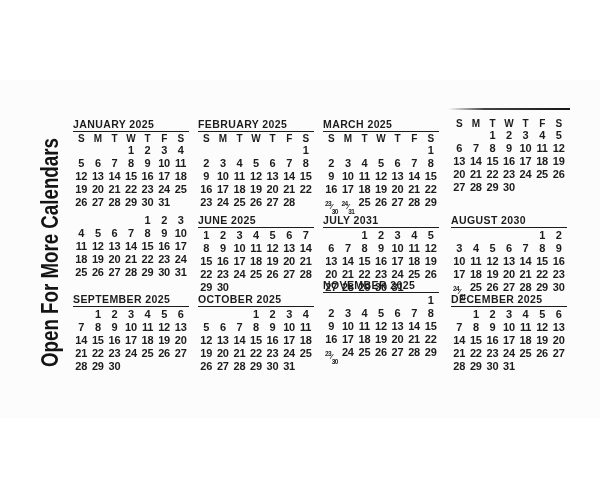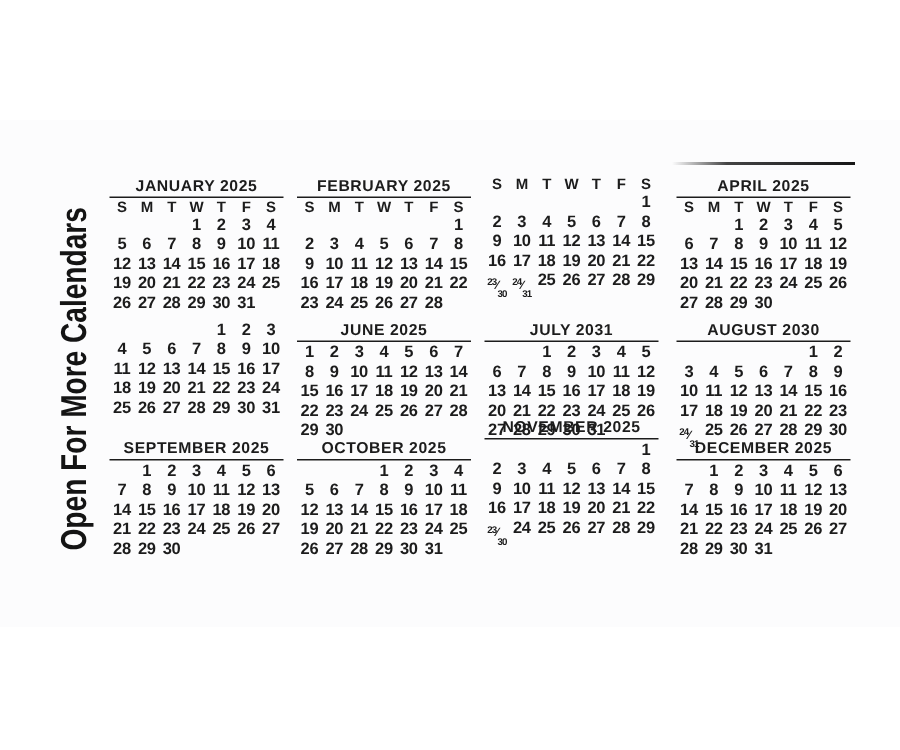--- a/index.html
+++ b/index.html
@@ -16,21 +16,21 @@
     background:linear-gradient(to right, rgba(22,22,22,0), rgba(22,22,22,.8) 30%, #161616);
   }
   .side-text{
     position:absolute;left:-91px;top:244px;width:282px;height:26px;line-height:26px;
     text-align:center;font-size:24px;font-weight:bold;white-space:nowrap;
     transform:rotate(-90deg) scaleX(0.78);transform-origin:center;color:#141414;
   }
   .calendar-grid{position:absolute;left:73px;top:118px;width:495px;height:262px;}
   .month{position:absolute;width:116px;}
   .mtitle{
-    height:12px;line-height:12px;text-align:center;font-size:10.5px;font-weight:bold;
+    height:12px;line-height:12px;text-align:left;font-size:10.5px;font-weight:bold;
     letter-spacing:.4px;border-bottom:1.4px solid #1c1c1c;padding-bottom:1px;margin-bottom:1px;
     white-space:nowrap;
   }
   .wrow{display:flex;height:13px;line-height:13px;}
   .wrow.dow{height:11px;line-height:11px;}
   .cell{
     width:16.57px;text-align:center;font-size:11px;font-weight:bold;letter-spacing:-0.2px;
     overflow:visible;white-space:nowrap;
   }
   .dow .cell{font-size:10px;}
@@ -154,20 +154,21 @@
           <span class="cell">23</span>
           <span class="cell">24</span>
           <span class="cell">25</span>
           <span class="cell">26</span>
           <span class="cell">27</span>
           <span class="cell">28</span>
           <span class="cell"></span>
         </div>
       </div>
       <div class="month" style="left: 250px; top: 0px;">
+        <div class="mtitle">MARCH 2025</div>
         <div class="wrow dow">
           <span class="cell">S</span>
           <span class="cell">M</span>
           <span class="cell">T</span>
           <span class="cell">W</span>
           <span class="cell">T</span>
           <span class="cell">F</span>
           <span class="cell">S</span>
         </div>
         <div class="wrow">
@@ -210,21 +211,20 @@
           <span class="cell frac"><sup>23</sup>⁄<sub>30</sub></span>
           <span class="cell frac"><sup>24</sup>⁄<sub>31</sub></span>
           <span class="cell">25</span>
           <span class="cell">26</span>
           <span class="cell">27</span>
           <span class="cell">28</span>
           <span class="cell">29</span>
         </div>
       </div>
       <div class="month" style="left: 378px; top: 0px;">
-        <div class="mtitle">APRIL 2025</div>
         <div class="wrow dow">
           <span class="cell">S</span>
           <span class="cell">M</span>
           <span class="cell">T</span>
           <span class="cell">W</span>
           <span class="cell">T</span>
           <span class="cell">F</span>
           <span class="cell">S</span>
         </div>
         <div class="wrow">

